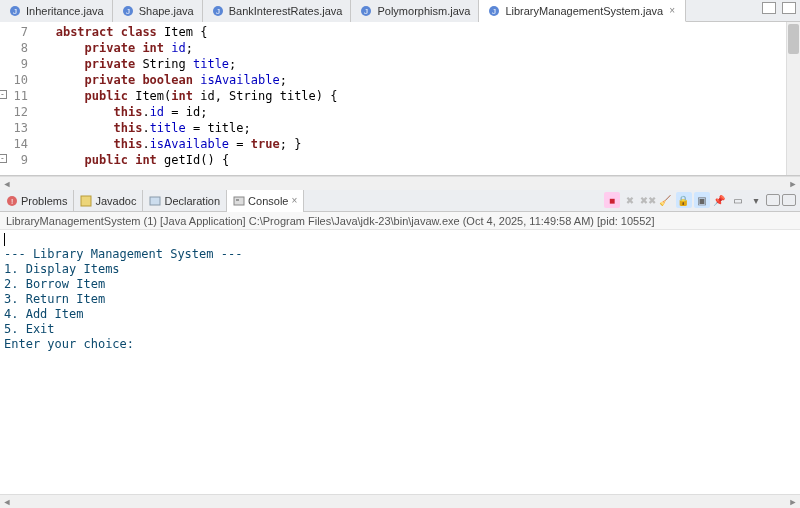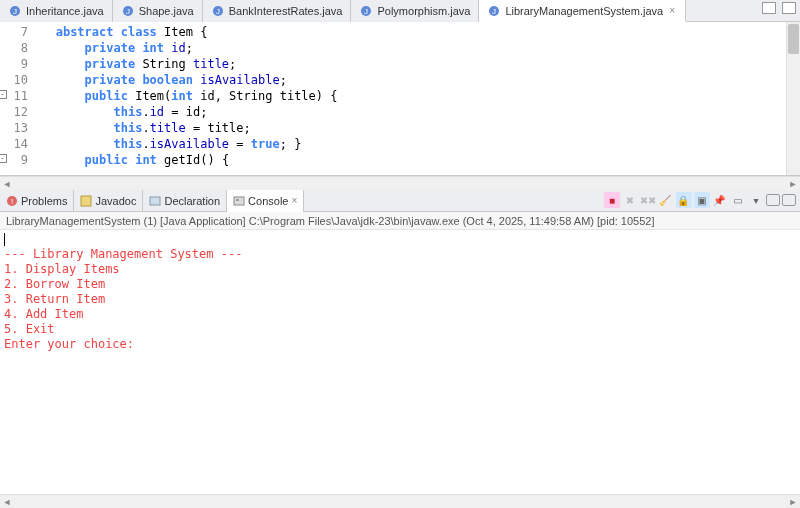--- a/index.html
+++ b/index.html
@@ -11,38 +11,38 @@
   .tab .jicon { width: 14px; height: 14px; display: inline-flex; align-items: center; justify-content: center; }
   .tab .close { width: 10px; height: 10px; color: #888; font-size: 10px; line-height: 10px; text-align:center; }
   .top-right { position: absolute; right: 4px; top: 2px; display: flex; gap: 6px; }
   .top-right .btn { width: 14px; height: 12px; border: 1px solid #999; background: #fff; }
   
   .editor-area { display: flex; background: #ffffff; height: 154px; position: relative; border-bottom: 1px solid #c8c8c8; }
   .gutter { width: 34px; text-align: right; padding-right: 6px; color: #888; font-family: Consolas, monospace; font-size: 12px; line-height: 16px; padding-top: 2px; user-select: none; background:#fff; }
   .gutter .ln { height: 16px; position: relative; }
   .gutter .fold { position: absolute; left: -2px; top: 2px; width: 9px; height: 9px; border: 1px solid #888; background: #fff; font-size: 8px; line-height: 7px; text-align: center; color: #666; }
   .code { font-family: Consolas, monospace; font-size: 12px; line-height: 16px; padding-top: 2px; white-space: pre; color: #000; flex: 1; }
-  .kw { color: #3b82f6; font-weight: bold; }
+  .kw { color: #7f1d1d; font-weight: bold; }
   .fld { color: #0000c0; }
   .editor-vscroll { width: 14px; background: #f0f0f0; border-left: 1px solid #ddd; position: relative; }
   .editor-vscroll .thumb { position: absolute; top: 2px; left: 1px; right: 1px; height: 30px; background: #c4c4c4; border-radius: 2px; }
   .editor-hscroll { height: 14px; background: #f0f0f0; border-top: 1px solid #ddd; display:flex; align-items:center; justify-content:space-between; padding: 0 2px; }
   .harrow { width: 10px; height: 10px; color:#888; font-size:9px; text-align:center; }
   
   .views-bar { display: flex; align-items: center; background: #eceef1; border-bottom: 1px solid #c8c8c8; height: 22px; position: relative; }
   .view-tab { display: flex; align-items:center; gap:3px; padding: 2px 6px; border-right: 1px solid #c8c8c8; height: 22px; font-size: 11px; color:#333; cursor:pointer; }
   .view-tab.active { background: #ffffff; }
   .view-tab .vicon { width: 12px; height: 12px; }
   .view-toolbar { position: absolute; right: 4px; top: 2px; display:flex; gap: 2px; align-items:center; }
   .tbtn { width: 16px; height: 16px; display:inline-flex; align-items:center; justify-content:center; font-size:10px; color:#666; border-radius:2px; }
   .tbtn.stop { color:#c23; background:#fce; }
   .tbtn.sel { background:#cfe6ff; }
   
   .console-header { background: #f7f7f7; padding: 2px 6px; font-size: 11px; color: #555; border-bottom: 1px solid #e5e5e5; height: 18px; line-height: 14px; }
-  .console-body { background: #ffffff; flex: 1; font-family: Consolas, monospace; font-size: 12px; line-height: 15px; padding: 2px 4px; white-space: pre; color: #ef4444; position:relative; overflow:hidden; }
+  .console-body { background: #ffffff; flex: 1; font-family: Consolas, monospace; font-size: 12px; line-height: 15px; padding: 2px 4px; white-space: pre; color: #0c4a6e; position:relative; overflow:hidden; }
   .console-cursor { display:inline-block; width:1px; height:13px; background:#000; vertical-align:middle; }
   .bottom-hscroll { height: 14px; background: #f0f0f0; border-top: 1px solid #ddd; display:flex; align-items:center; justify-content:space-between; padding: 0 2px; }
 </style>
 </head>
 <body>
 
 <div class="tab-bar">
   <div class="tab">
     <span class="jicon">
         <svg width="12" height="12">

